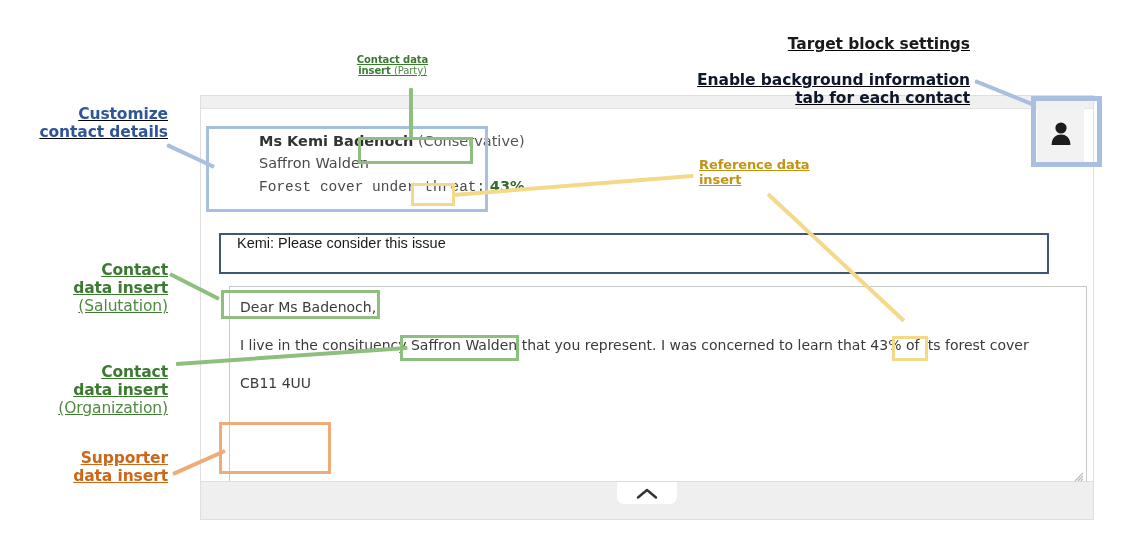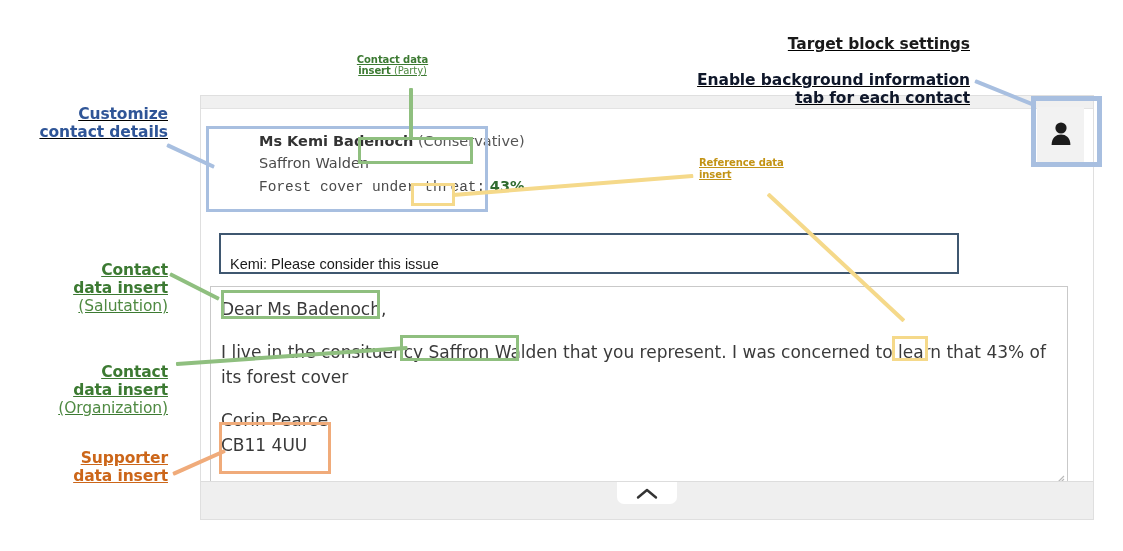--- a/index.html
+++ b/index.html
@@ -117,45 +117,45 @@
   #contact-party { color: #555555; }
   #contact-org { color: #4a4a4a; }
   #contact-ref-label { color: #4a4a4a; font-family: Liberation Mono, monospace; }
   #contact-ref-value { color: #2f6b2f; font-weight: bold; }
 
   
   #subject-field {
     position: absolute;
     left: 18px;
     top: 137px;
-    width: 740px;
+    width: 830px;
     height: 41px;
     box-sizing: border-box;
     border: 2px solid #3f5770;
     background: #ffffff;
     display: flex;
-    align-items: flex-end;
-    padding-left: 9px;
+    align-items: flex-start;
+    padding-left: 16px;
     font-family: "Liberation Sans", sans-serif;
     font-size: 14.5px;
     color: #1a1a1a;
   }
 
   
   #body-field {
     position: absolute;
-    left: 9px;
+    left: 28px;
     top: 190px;
     width: 858px;
     height: 196px;
     box-sizing: border-box;
     border: 1px solid #c9c9c9;
     background: #ffffff;
     padding: 10px 14px 0 10px;
-    font-size: 17px;
+    font-size: 14px;
     line-height: 1.5;
     color: #3a3a3a;
   }
   #body-field p { margin: 0; }
   #body-field .spacer { height: 17px; }
   #resize-grip {
     position: absolute;
     right: 2px;
     bottom: 2px;
     width: 12px;
@@ -191,21 +191,20 @@
 
   <div id="subject-field">
     <span>Kemi: Please consider this issue</span>
   </div>
 
   <div id="body-field">
     <p>Dear Ms Badenoch,</p>
     <div class="spacer"></div>
     <p><span>I live in the consituency </span><span>Saffron Walden</span><span> that you represent. I was concerned to learn that </span><span>43%</span><span> of its forest cover</span></p>
     <div class="spacer"></div>
-    <p>Corin Pearce</p>
     <p>CB11 4UU</p>
 
     <span id="resize-grip">
       <svg width="12" height="12" viewBox="0 0 12 12" aria-hidden="true">
         <path d="M11 3 L3 11 M11 6 L6 11 M11 9 L9 11" stroke="#b9b9b9" stroke-width="1.1" fill="none"></path>
       </svg>
     </span>
   </div>
 
   <div id="card-footer">
@@ -260,21 +259,21 @@
   <span>Contact data
 insert </span><span class="sub" style="color:#4f8a42;margin-top:16px;">(Party)</span>
 </div>
 
 <div class="anno" style="left:590px; top:18px; width:380px; text-align:right; font-size:15.5px;">
   <div style="color:#1a1a1a;">Target block settings</div>
   <div style="color:#0f172a;">Enable background information
 tab for each contact</div>
 </div>
 
-<div class="anno" style="left:699px; top:157px; width:190px; text-align:left; font-size:10px; color:#c39314;">Reference data
+<div class="anno" style="left:699px; top:157px; width:190px; text-align:left; font-size:13px; color:#c39314;">Reference data
 insert</div>
 
 <div class="anno" style="left:0px; top:244px; width:168px; text-align:right; font-size:15.5px; color:#3c7a32;">
   <span>Contact
 data insert
 </span><span class="sub" style="color:#4f8a42;">(Salutation)</span>
 </div>
 
 <div class="anno" style="left:0px; top:346px; width:168px; text-align:right; font-size:15.5px; color:#3c7a32;">
   <span>Contact

